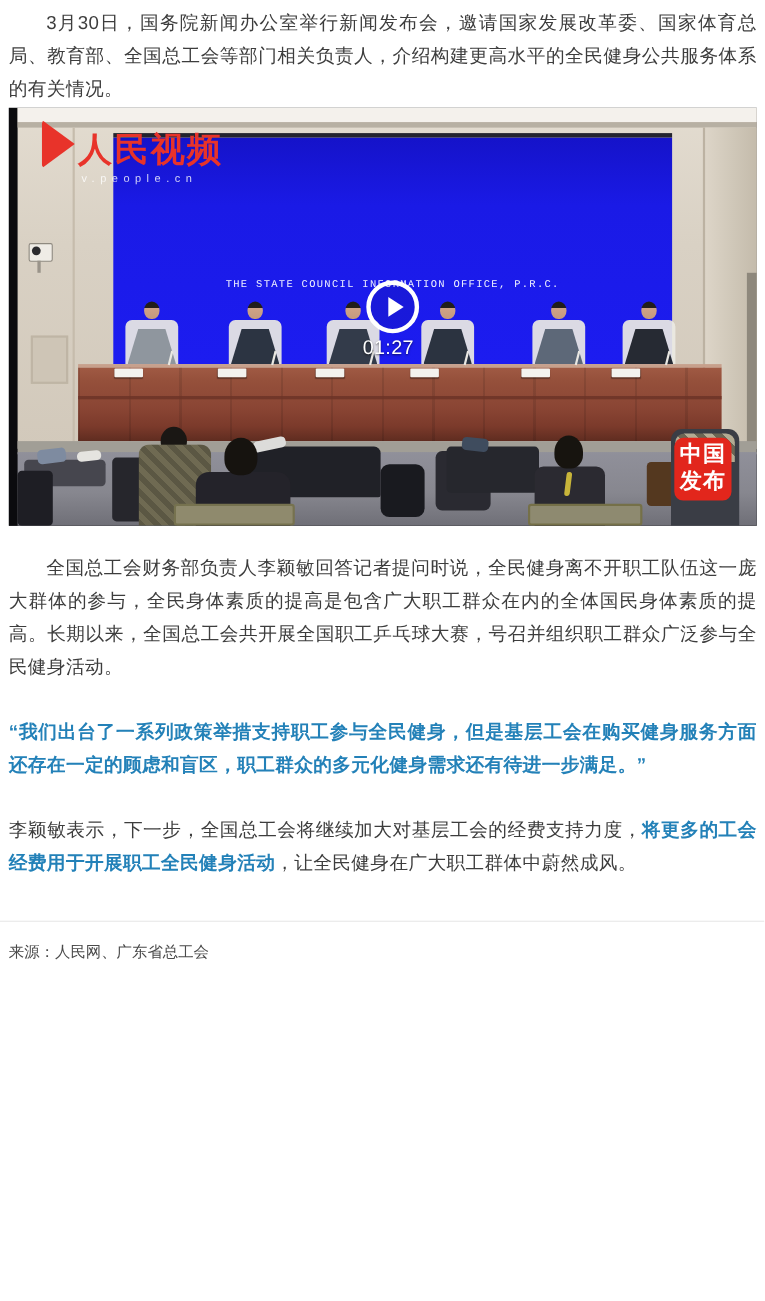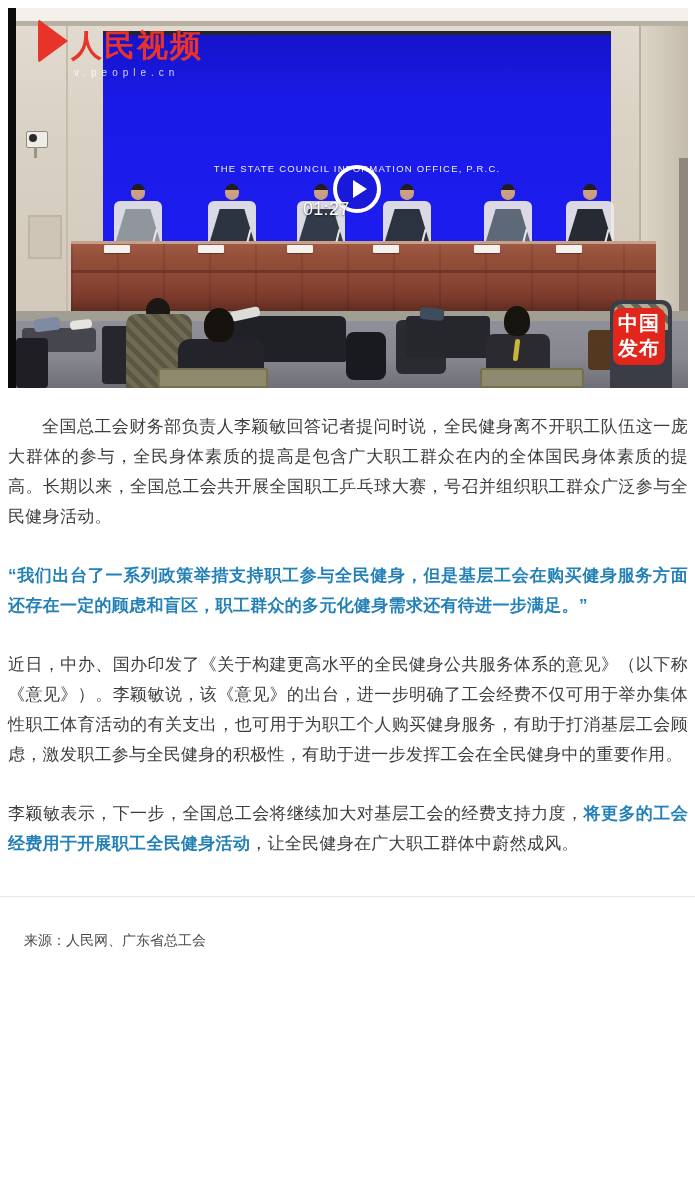--- a/index.html
+++ b/index.html
@@ -20,21 +20,21 @@
   .ceiling{left:8px;top:0;right:0;height:13px;background:#f4f1ec;}
   .ceiling-shadow{left:8px;top:13px;right:0;height:5px;background:#b7b0a3;}
   .wall-line-l{left:58px;top:18px;width:2px;height:290px;background:#c6bcac;}
   .wall-panel{left:20px;top:207px;width:30px;height:40px;background:#cec5b6;border:2px solid #bfb5a5;}
   .wall-cam{left:18px;top:123px;width:20px;height:15px;background:#efece6;border:1px solid #8f8a80;border-radius:2px;}
   .wall-cam-lens{left:21px;top:126px;width:8px;height:8px;background:#2b2b2e;border-radius:50%;}
   .wall-cam-mount{left:26px;top:139px;width:3px;height:11px;background:#9a948a;}
 
   .screen{left:95px;top:23px;width:508px;height:210px;background:linear-gradient(180deg,#1513c9 0%,#1a1ae6 30%,#1c1cf0 100%);border-top:4px solid #23232e;box-sizing:border-box;}
   .screen-title{left:95px;top:118px;width:508px;text-align:center;color:#ffffff;font-size:20px;font-weight:600;letter-spacing:8px;}
-  .screen-sub{left:95px;top:146px;width:508px;text-align:center;color:#eef0ff;font-size:9.5px;letter-spacing:1.2px;font-family:Liberation Sans, sans-serif;}
+  .screen-sub{left:95px;top:146px;width:508px;text-align:center;color:#eef0ff;font-size:9.5px;letter-spacing:1.2px;font-family:Liberation Mono, monospace;}
 
   .wall-col-r{right:0;top:18px;width:47px;height:292px;background:linear-gradient(90deg,#ddd5c8 0%,#cfc7b8 55%,#c4bbab 100%);border-left:2px solid #bcb2a2;}
   .door-shadow{right:0;top:150px;width:9px;height:160px;background:#8e887c;}
 
   .speaker{top:176px;width:56px;height:57px;}
   .sp-chair{position:absolute;left:4px;bottom:0;width:48px;height:40px;background:#eceae3;border-radius:6px 6px 0 0;opacity:.92;}
   .sp-head{position:absolute;left:21px;top:0;width:14px;height:16px;border-radius:50% 50% 46% 46%;background:linear-gradient(180deg,#201c19 0%,#241f1b 38%,#cfa287 40%,#c49a7e 100%);}
   .sp-body{position:absolute;left:6px;bottom:0;width:44px;height:32px;clip-path:polygon(22% 0,78% 0,100% 100%,0 100%);background:#2c3442;}
   .sp1 .sp-body{background:#8f969e;} .sp2 .sp-body{background:#2c3442;}
   .sp3 .sp-body{background:#333b4a;} .sp4 .sp-body{background:#2b3340;}
@@ -77,31 +77,32 @@
   .person-plaid{left:602px;top:292px;width:62px;height:88px;background:#3a3d45;border-radius:10px 10px 0 0;}
   .scarf{left:606px;top:296px;width:54px;height:26px;background:
       repeating-linear-gradient(45deg,#b3ab93 0 6px,#6b6654 6px 12px);border-radius:8px 8px 0 0;}
 
   
   .pv-logo-tri{left:30px;top:11px;width:0;height:0;border-top:22px solid transparent;border-bottom:22px solid transparent;border-left:30px solid #e8332a;border-radius:4px;}
   .pv-logo-text{left:63px;top:23px;font-size:31px;font-weight:bold;color:#e8332a;letter-spacing:2px;}
   .pv-logo-sub{left:66px;top:50px;font-size:10px;letter-spacing:5px;color:rgba(255,255,255,.8);}
   .play-btn{left:325px;top:157px;width:40px;height:40px;border:4px solid #ffffff;border-radius:50%;background:rgba(8,8,60,.10);cursor:pointer;}
   .play-tri{position:absolute;left:16px;top:11px;width:0;height:0;border-top:9px solid transparent;border-bottom:9px solid transparent;border-left:14px solid #ffffff;}
-  .timestamp{left:295px;top:186px;width:100px;text-align:left;color:#ffffff;font-size:18px;text-shadow:0 1px 2px rgba(0,0,0,.6);}
+  .timestamp{left:295px;top:203px;width:100px;text-align:center;color:#ffffff;font-size:18px;text-shadow:0 1px 2px rgba(0,0,0,.6);}
   .badge{left:605px;top:300px;width:52px;height:57px;background:#e2261c;border-radius:8px;color:#ffffff;font-weight:bold;font-size:20px;line-height:25px;text-align:center;padding-top:3px;box-sizing:border-box;letter-spacing:1px;}
 
   .divider{border:none;border-top:1px solid #e8e8e8;margin:0;}
   .footer{padding:13px 8px 10px;color:#4a4a4a;font-size:14px;line-height:29px;}
-  .footer div{margin:16px;}
+  .footer div{margin:0;}
 </style>
 </head>
 <body>
 
 <div class="article">
+  <p class="indent first">3月30日，国务院新闻办公室举行新闻发布会，邀请国家发展改革委、国家体育总局、教育部、全国总工会等部门相关负责人，介绍构建更高水平的全民健身公共服务体系的有关情况。</p>
 
   <div class="video">
     <div class="abs edge-strip"></div>
     <div class="abs wall"></div>
     <div class="abs ceiling"></div>
     <div class="abs ceiling-shadow"></div>
     <div class="abs wall-line-l"></div>
     <div class="abs wall-panel"></div>
     <div class="abs wall-cam"></div>
     <div class="abs wall-cam-lens"></div>
@@ -194,21 +195,20 @@
     <div class="abs timestamp">01:27</div>
 
     <div class="abs badge">
       <div>中国</div>
       <div>发布</div>
     </div>
   </div>
 
   <p class="indent">全国总工会财务部负责人李颖敏回答记者提问时说，全民健身离不开职工队伍这一庞大群体的参与，全民身体素质的提高是包含广大职工群众在内的全体国民身体素质的提高。长期以来，全国总工会共开展全国职工乒乓球大赛，号召并组织职工群众广泛参与全民健身活动。</p>
   <p class="quote">“我们出台了一系列政策举措支持职工参与全民健身，但是基层工会在购买健身服务方面还存在一定的顾虑和盲区，职工群众的多元化健身需求还有待进一步满足。”</p>
-  <p>近日，中办、国办印发了《关于构建更高水平的全民健身公共服务体系的意见》（以下称《意见》）。李颖敏说，该《意见》的出台，进一步明确了工会经费不仅可用于举办集体性职工体育活动的有关支出，也可用于为职工个人购买健身服务，有助于打消基层工会顾虑，激发职工参与全民健身的积极性，有助于进一步发挥工会在全民健身中的重要作用。</p>
   <p style="margin-bottom:37px"><span>李颖敏表示，下一步，全国总工会将继续加大对基层工会的经费支持力度，</span><span class="blue-strong">将更多的工会经费用于开展职工全民健身活动</span><span>，让全民健身在广大职工群体中蔚然成风。</span></p>
 </div>
 
 <hr class="divider">
 
 <div class="footer">
   <div>来源：人民网、广东省总工会</div>
 </div>
 
 </body></html>

